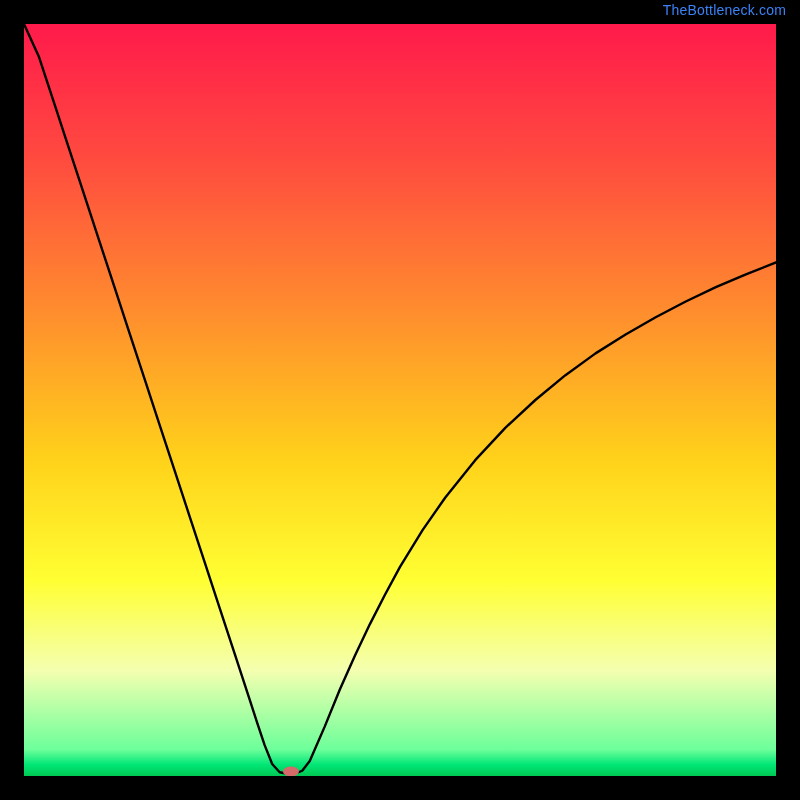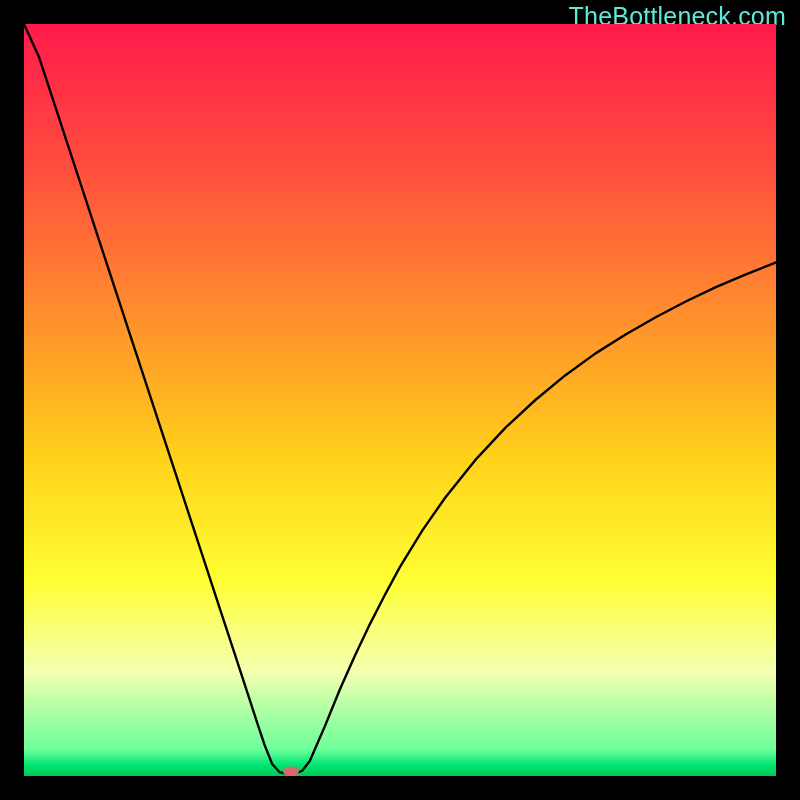--- a/index.html
+++ b/index.html
@@ -23,22 +23,22 @@
     position: absolute;
     left: 0;
     top: 0;
     width: 752px;
     height: 752px;
   }
   .watermark {
     position: absolute;
     top: 2px;
     right: 14px;
-    color: #5eead4;
-    font-size: 25px;
+    color: #3b82f6;
+    font-size: 14px;
     font-weight: 500;
     letter-spacing: 0.2px;
   }
   svg { display: block; }
 </style>
 </head>
 <body>
 
 <div class="watermark">TheBottleneck.com</div>
 

